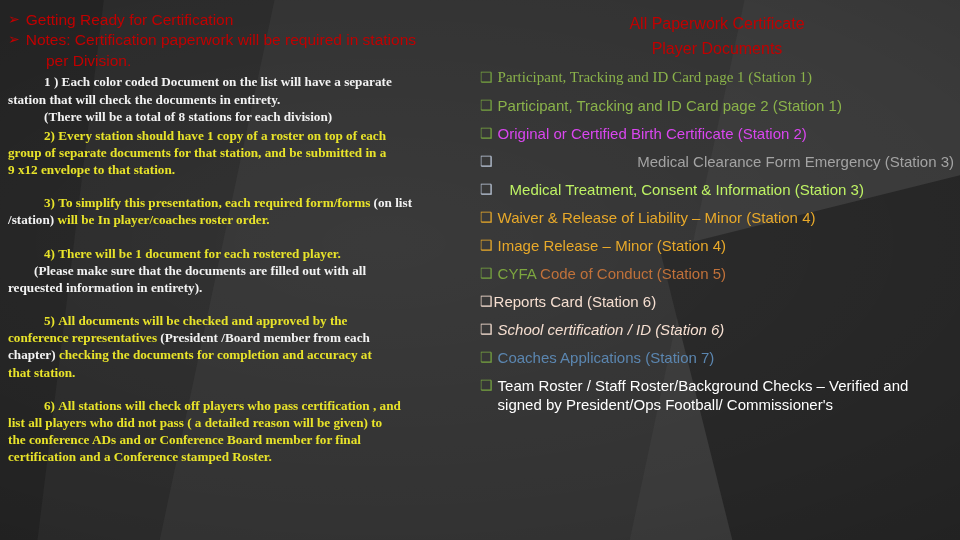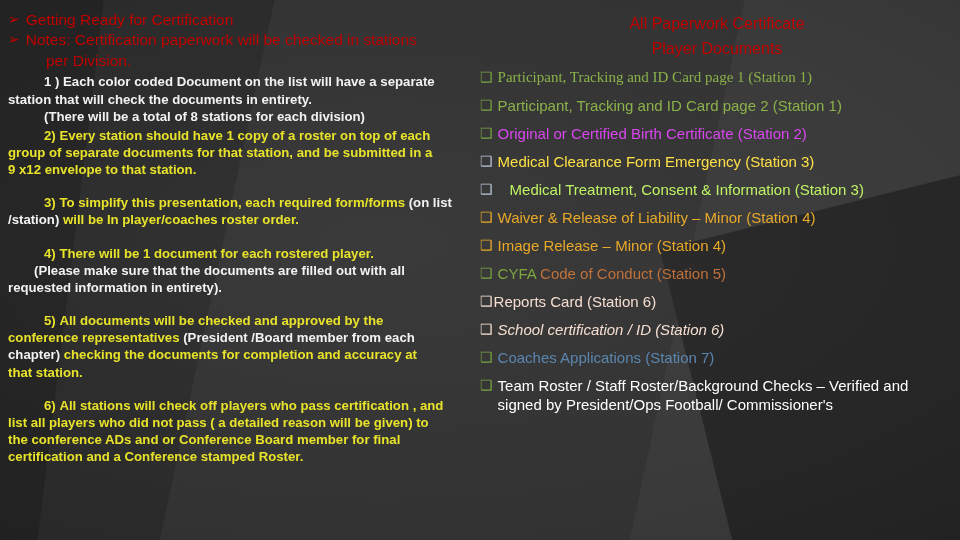--- a/index.html
+++ b/index.html
@@ -113,20 +113,21 @@
     font-size: 15.5px;
     line-height: 1.32;
     padding-left: 38px;
   }
 
   .para {
     font-size: 13.2px;
     line-height: 1.30;
     color: #f2f2f2;
     margin-top: 2px;
+    font-family: Liberation Serif, serif;
   }
   .para.gap { margin-top: 16px; }
   .yel  { color: #e8e32a; font-weight: bold; }
   .whi  { color: #f2f2f2; font-weight: bold; }
   .ind1 { display: inline-block; width: 36px; }
   .ind2 { display: inline-block; width: 26px; }
 
   
   #right-col {
     position: absolute;
@@ -180,21 +181,21 @@
 
     <div id="left-col">
 
       <div class="bullet-line">
         <span class="bullet-glyph">➢</span>
         <span>Getting Ready for Certification</span>
       </div>
 
       <div class="bullet-line">
         <span class="bullet-glyph">➢</span>
-        <span>Notes: Certification paperwork will be checked in stations</span>
+        <span>Notes: Certification paperwork will be required in stations</span>
       </div>
 
       <div class="red-cont">per Division.</div>
 
       <div class="para">
         <span class="ind1"></span><span class="whi">1 )</span>
         <span class="whi">Each color coded Document on the list will have a separate</span><br>
         <span class="whi">station that will check the documents in entirety.</span><br>
         <span class="ind1"></span><span class="whi">(There will be a total of 8 stations for each division)</span>
       </div>
@@ -252,21 +253,21 @@
           <div class="doc-item">
             <span class="chk" style="color: rgb(118, 164, 64);">❑</span>
             <span class="doc-text" style="color: rgb(138, 178, 74);">Participant, Tracking and ID Card page 2  (Station 1)</span>
           </div>
           <div class="doc-item">
             <span class="chk" style="color: rgb(118, 164, 64);">❑</span>
             <span class="doc-text" style="color: #d946ef;">Original  or Certified Birth Certificate (Station 2)</span>
           </div>
           <div class="doc-item">
             <span class="chk" style="color: rgb(185, 196, 214);">❑</span>
-            <span class="doc-text" style="color: #fde047;">Medical Clearance Form Emergency  (Station 3)</span>
+            <span class="doc-text" style="color: #a3a3a3; text-align: right;">Medical Clearance Form Emergency  (Station 3)</span>
           </div>
           <div class="doc-item tight">
             <span class="chk" style="color: rgb(185, 196, 214);">❑</span>
             <span class="doc-text" style="color: #bef264; margin-left: 16px;">Medical Treatment, Consent &amp; Information (Station 3)</span>
           </div>
           <div class="doc-item">
             <span class="chk" style="color: rgb(232, 169, 42);">❑</span>
             <span class="doc-text" style="color: rgb(232, 169, 42);">Waiver &amp; Release of Liability – Minor  (Station 4)</span>
           </div>
           <div class="doc-item">

